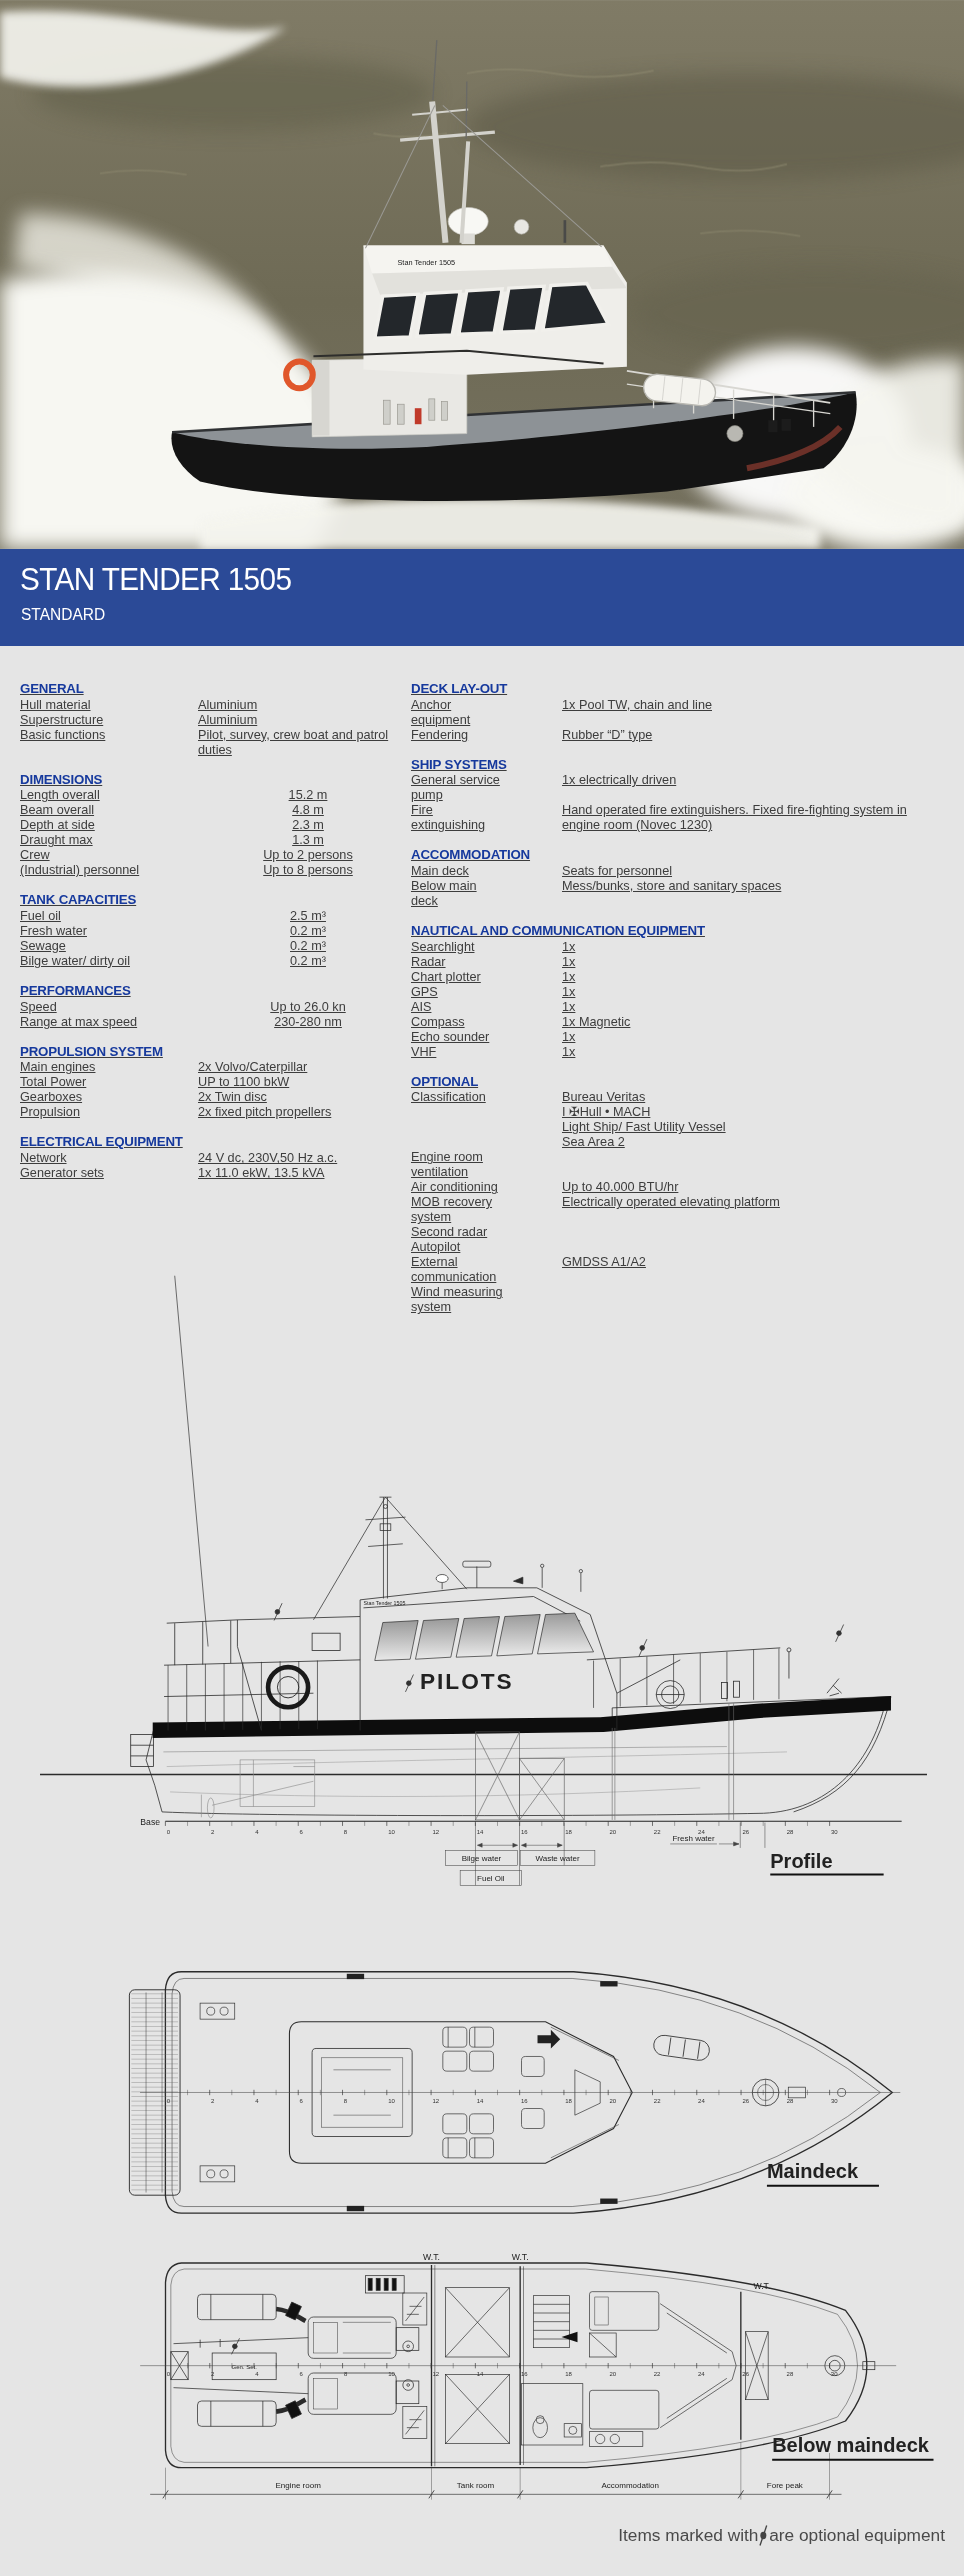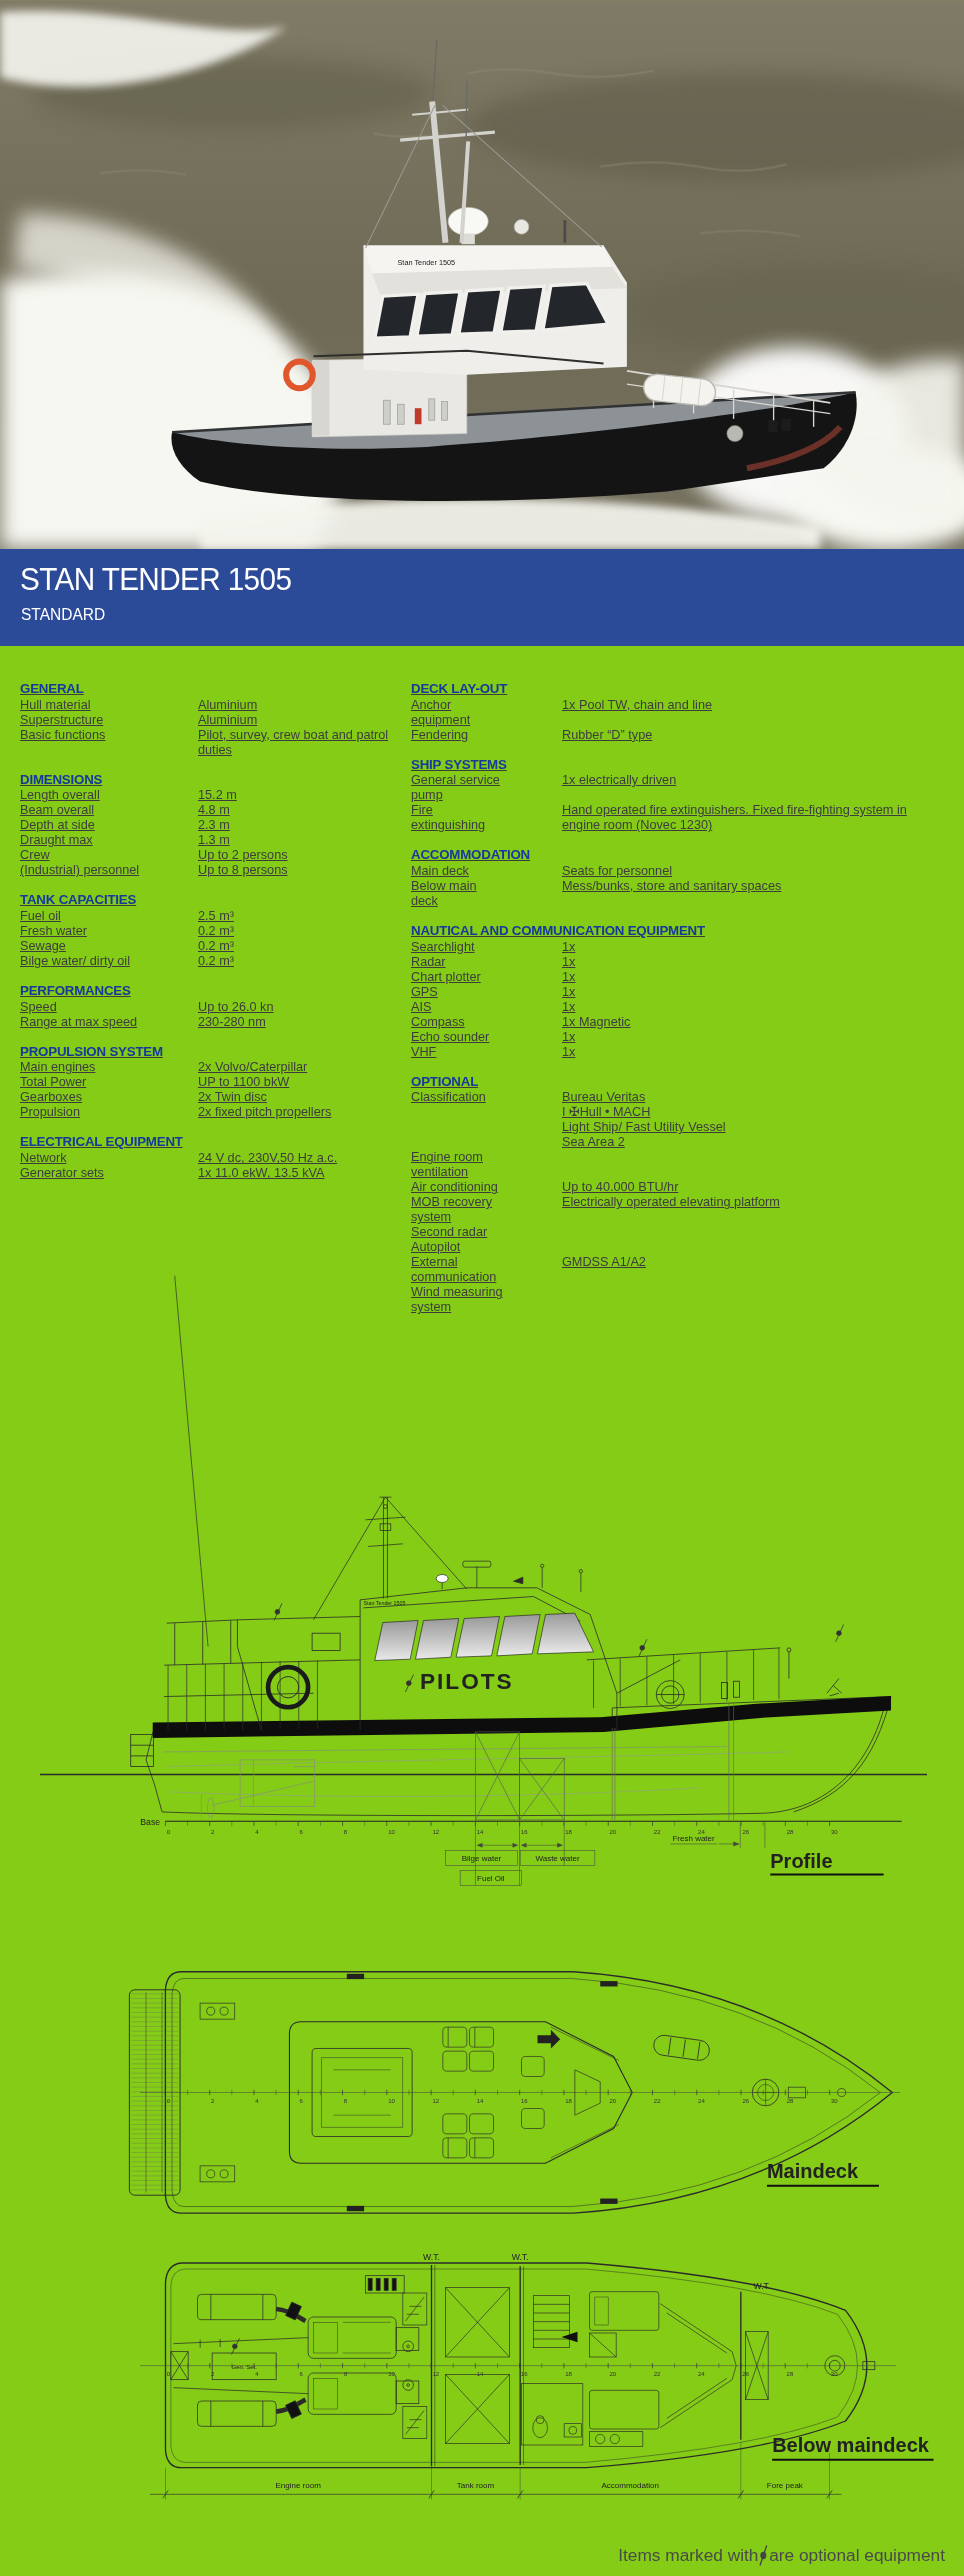--- a/index.html
+++ b/index.html
@@ -1,45 +1,45 @@
 <!DOCTYPE html>
 <html style="font-size:10.7px"><head>
 <meta charset="utf-8">
 <style>
   html,body{margin:0;padding:0;background:#fff;}
-  .page{position:relative;width:965px;height:2576px;background:#84cc16;overflow:hidden;
+  .page{position:relative;width:965px;height:2576px;background:#e5e5e5;overflow:hidden;
         font-family:"Liberation Sans","DejaVu Sans",sans-serif;color:#3d3d3d;}
   
   .banner{position:absolute;left:0;top:549px;width:965px;height:97px;background:#2b4a97;color:#fff;}
   .banner .t{position:absolute;left:20px;top:12px;font-size:32px;letter-spacing:-0.7px;
              transform:scaleX(.93);transform-origin:left top;white-space:nowrap;}
   .banner .s{position:absolute;left:20.7px;top:56px;font-size:16.7px;letter-spacing:0;
              transform:scaleX(.93);transform-origin:left top;}
   
   .col{position:absolute;top:681px;font-size:12.7px;line-height:15px;text-decoration:underline;}
   #col-left{left:20px;width:390px;}
   #col-right{left:411px;width:543px;}
   .sec{margin:0 0 14px 0;}
   .sec h3{margin:0 0 0.7px 0;font-size:13.3px;line-height:16px;font-weight:bold;color:#16399d;letter-spacing:-0.2px;}
   .row{display:flex;gap:14px;}
   #col-left .lbl{flex:none;width:122px;}
   #col-right .lbl{flex:none;width:95px;}
   .val{white-space:pre-line;flex:1;margin-left:42px;}
-  .sec.num .val{flex:none;width:220px;text-align:left;white-space:normal;}
+  .sec.num .val{flex:none;width:220px;text-align:center;white-space:normal;}
   
   .svgabs{position:absolute;left:0;}
   svg text{font-family:"Liberation Sans","DejaVu Sans",sans-serif;fill:#222;}
   svg .title{font-size:30px;font-weight:bold;}
   svg .fr{font-size:9px;fill:#333;}
   svg .boxlbl{font-size:12px;}
   svg .wt{font-size:13px;}
   svg .tiny{font-size:9px;}
   
   .footer{position:absolute;top:2524px;right:20px;display:flex;align-items:center;gap:0;
-          font-size:17.3px;color:#4a4a4a;white-space:nowrap;margin-top:20px;}
+          font-size:17.3px;color:#4a4a4a;white-space:nowrap;}
 </style>
 </head>
 <body>
 
 <div class="page">
 
   <svg class="svgabs" style="top:0" width="965" height="549" viewBox="0 0 1447 823">
     <defs>
       <linearGradient id="seag" x1="0" y1="0" x2="0" y2="1">
         <stop offset="0" stop-color="#807b66"></stop>

